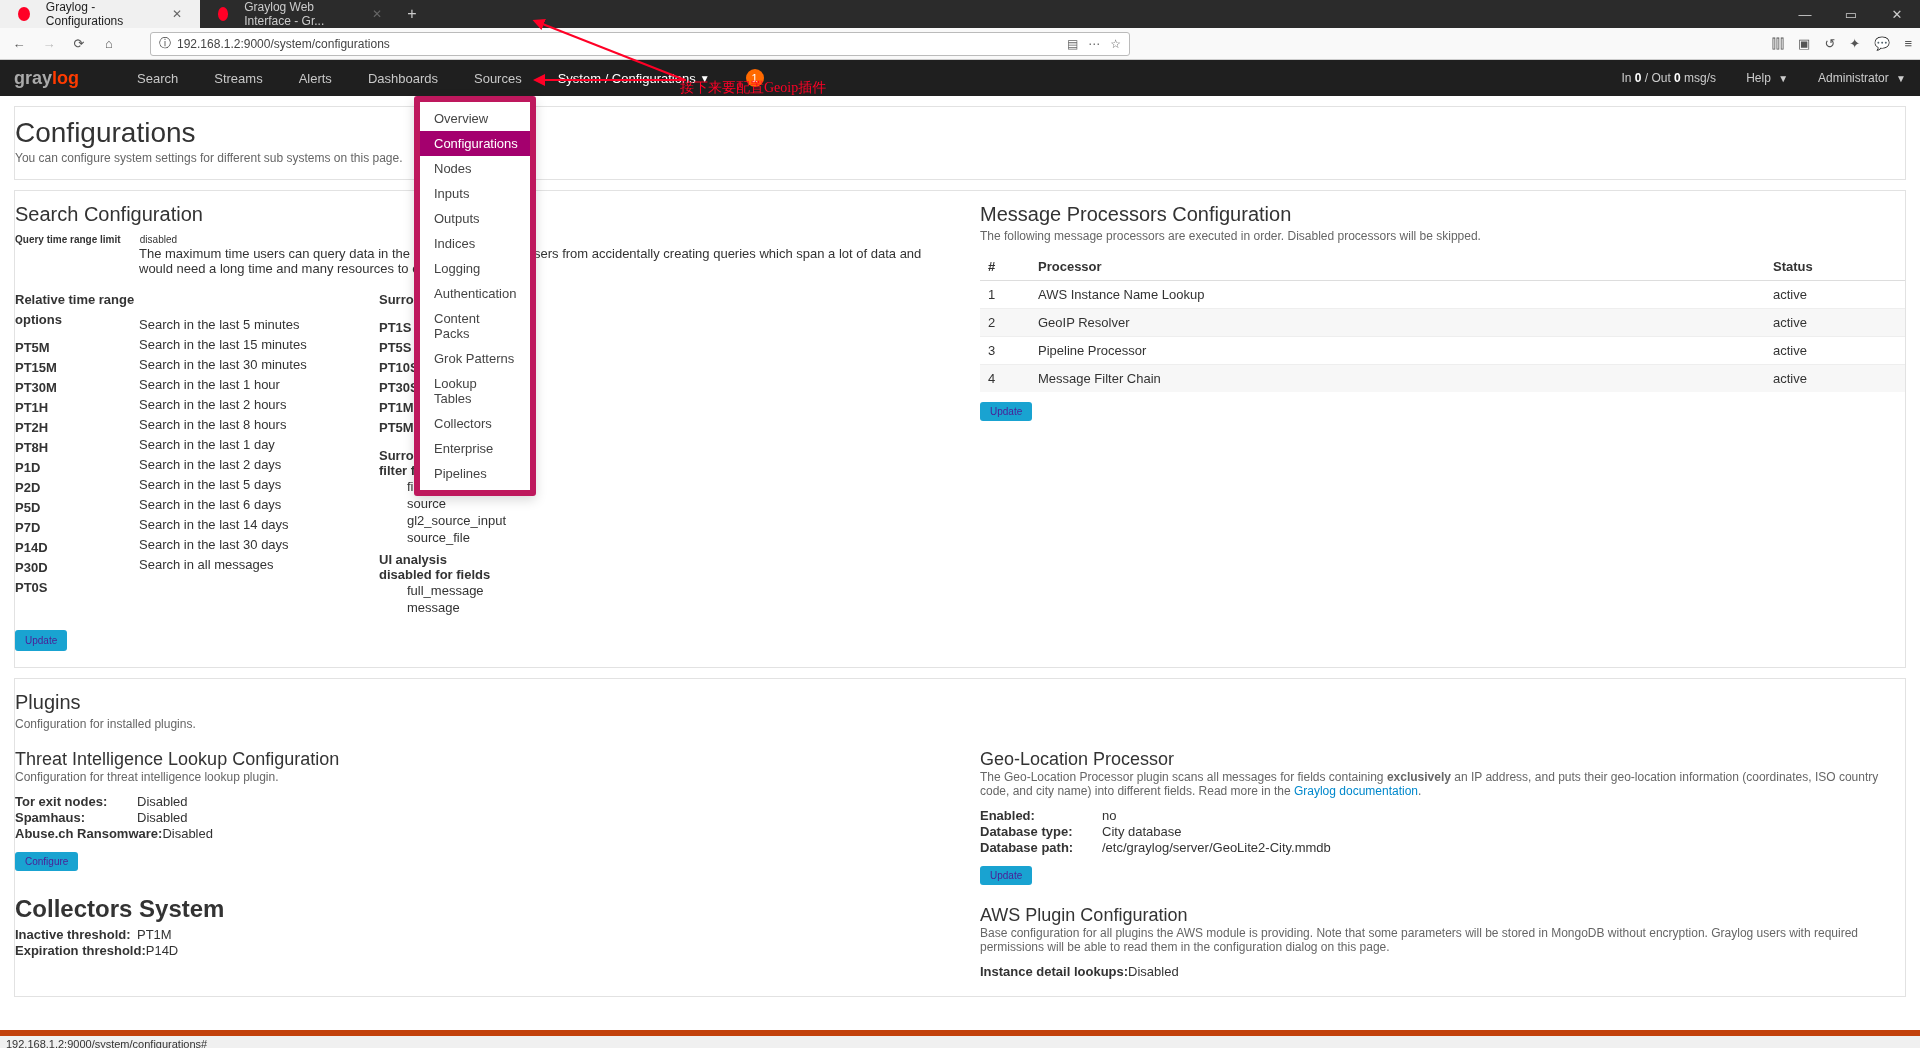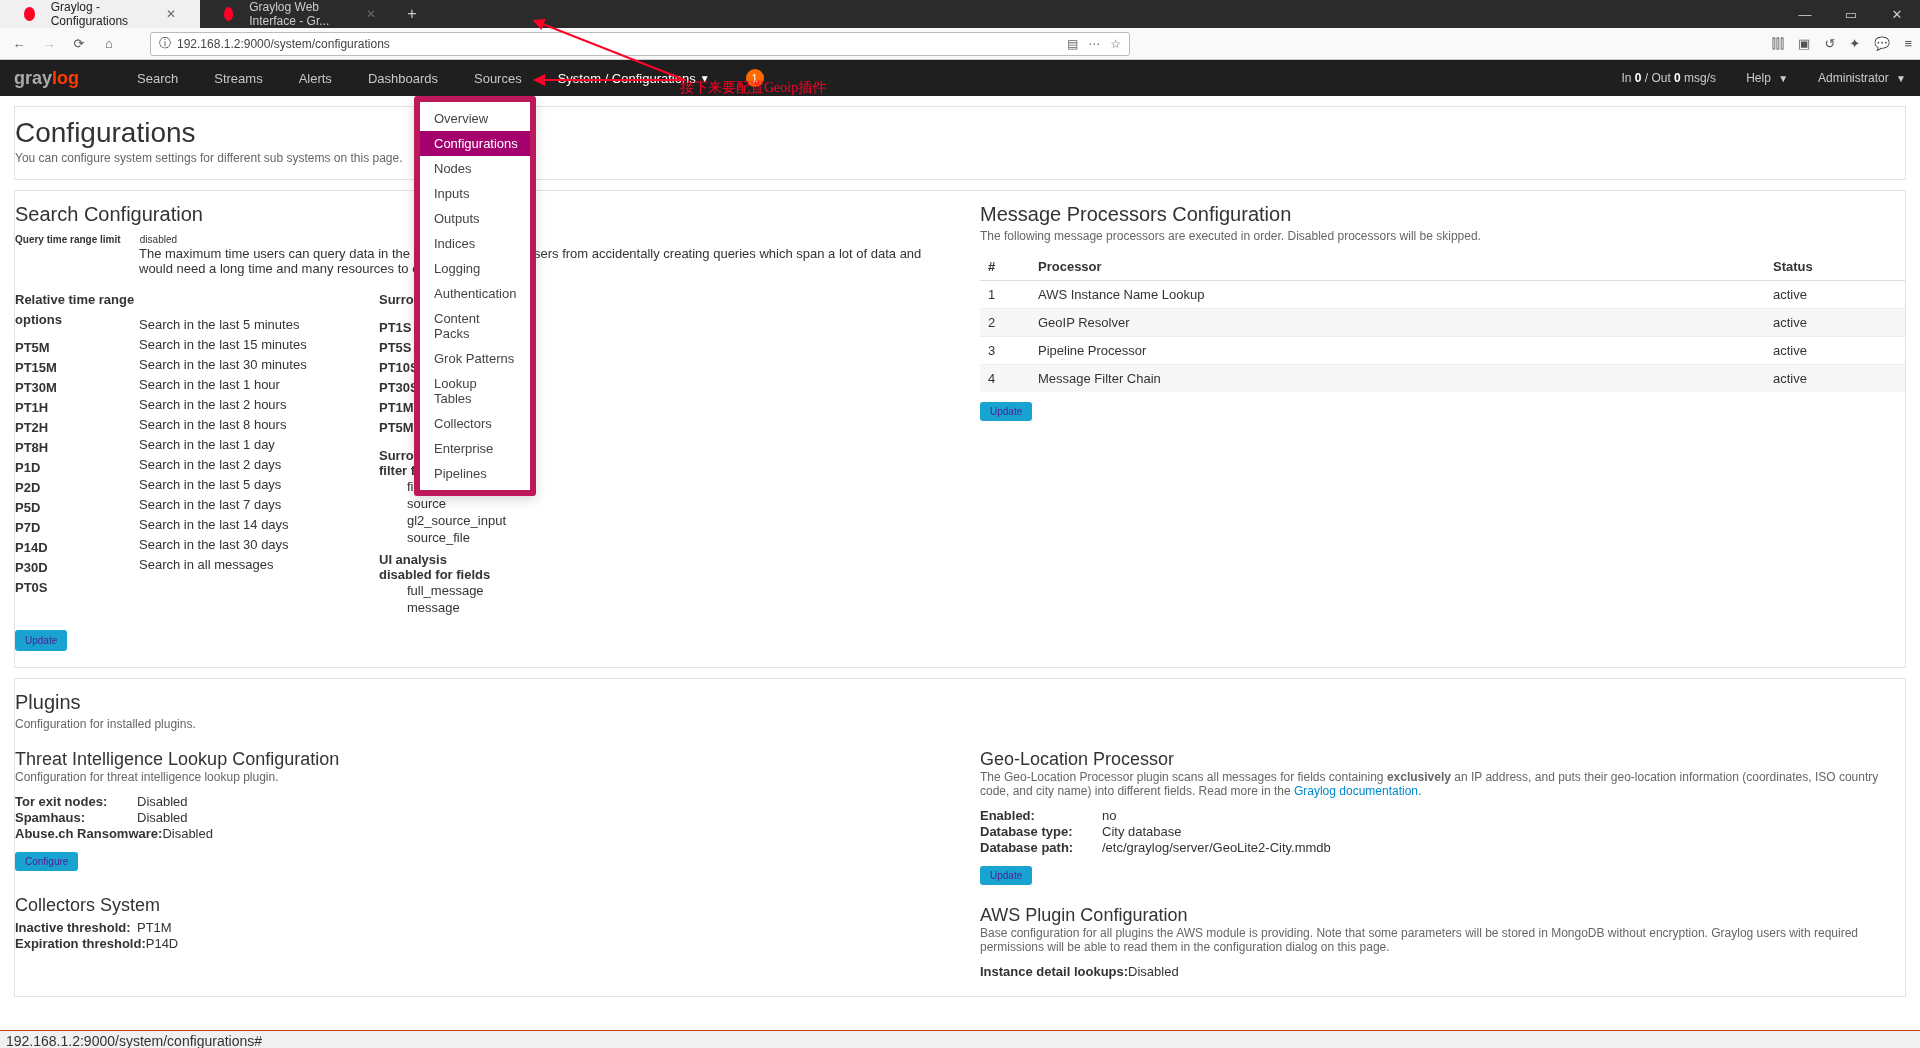--- a/index.html
+++ b/index.html
@@ -1,18 +1,18 @@
 <!DOCTYPE html>
 <html><head>
 <meta charset="utf-8">
 <style>
 * { box-sizing: border-box; margin: 0; padding: 0; }
 body { font-family: "Helvetica Neue", Helvetica, Arial, sans-serif; font-size: 13px; color: #333; background: #fff; }
 .browser-chrome { background: #2b2b2b; height: 28px; display:flex; align-items:center; }
-.tab { height:28px; padding:0 24px; display:flex; align-items:center; gap:16px; color:#ccc; font-size:12px; max-width:200px; }
+.tab { height:28px; padding:0 18px; display:flex; align-items:center; gap:16px; color:#ccc; font-size:12px; max-width:200px; }
 .tab.active { background:#f0f0f0; color:#222; }
 .tab-close { font-size:12px; color:#666; }
 .tab-favicon { width:14px;height:14px;border-radius:50%; background:#ff0026; display:flex;align-items:center;justify-content:center;color:#fff;font-size:9px;font-weight:bold;}
 .tab-plus { width:24px; text-align:center; color:#ccc; font-size:16px; }
 .window-controls { margin-left:auto; display:flex; }
 .win-btn { width:46px; height:28px; display:flex;align-items:center;justify-content:center;color:#ccc; }
 .addr-row { height:32px; background:#f9f9f9; border-bottom:1px solid #ccc; display:flex; align-items:center; padding:0 8px; gap:8px; }
 .nav-icon { width:22px; height:22px; display:flex;align-items:center;justify-content:center; color:#555; }
 .addr-bar { flex:1; max-width:980px; margin-left:22px; height:24px; border:1px solid #bbb; border-radius:3px; display:flex; align-items:center; padding:0 8px; gap:6px; background:#fff; font-size:12px; color:#444; position:relative;}
 .addr-right { margin-left:auto; display:flex; gap:10px; color:#666; }
@@ -54,21 +54,21 @@
 .annot { position:absolute; top:79px; left:680px; color:#ff0026; font-size:14px; z-index:101; font-family:SimSun,serif;}
 .arrow1,.arrow2 { position:absolute; z-index:99; }
 .table { width:100%; border-collapse:collapse; font-size:13px; margin-top:4px;}
 .table th { text-align:left; padding:6px 8px; font-weight:bold; border-bottom:1px solid #ddd; background:#fff;}
 .table td { padding:6px 8px; border-top:1px solid #eee; }
 .table tr:nth-child(even) td { background:#f7f7f7; }
 .filter-fields { margin-top:10px; }
 .filter-fields .hdr { font-weight:bold; font-size:13px; }
 .filter-fields .item { padding-left:28px; font-size:13px; line-height:17px; }
 .kcol { display:inline-block; min-width:122px; font-weight:bold;}
-.status-bar { position:fixed; bottom:0; left:0; right:0; height:18px; background:#f0f0f0; border-top:1px solid #c2410c; font-size:14px; color:#333; padding:2px 6px;}
+.status-bar { position:fixed; bottom:0; left:0; right:0; height:18px; background:#f0f0f0; border-top:6px solid #c2410c; font-size:11px; color:#333; padding:2px 6px;}
 .link { color:#0088cc; text-decoration:none; }
 .tight p { line-height:16px; }
 svg.arrow { overflow:visible; }
 </style>
 </head>
 <body>
 
 <div class="browser-chrome">
   <div class="tab active">
     <span class="tab-favicon"></span>
@@ -207,21 +207,21 @@
             <div style="height:25px"></div>
             <div class="rel-row">Search in the last 5 minutes</div>
             <div class="rel-row">Search in the last 15 minutes</div>
             <div class="rel-row">Search in the last 30 minutes</div>
             <div class="rel-row">Search in the last 1 hour</div>
             <div class="rel-row">Search in the last 2 hours</div>
             <div class="rel-row">Search in the last 8 hours</div>
             <div class="rel-row">Search in the last 1 day</div>
             <div class="rel-row">Search in the last 2 days</div>
             <div class="rel-row">Search in the last 5 days</div>
-            <div class="rel-row">Search in the last 7 days</div>
+            <div class="rel-row">Search in the last 6 days</div>
             <div class="rel-row">Search in the last 14 days</div>
             <div class="rel-row">Search in the last 30 days</div>
             <div class="rel-row">Search in all messages</div>
           </div>
           <div class="rel-col3">
             <div class="rel-row bold">Surround</div>
             <div style="height:8px"></div>
             <div class="rel-row bold">PT1S</div>
             <div class="rel-row bold">PT5S</div>
             <div class="rel-row bold">PT10S</div>
@@ -298,21 +298,21 @@
     <div class="two-col" style="margin-top:18px">
       <div class="col-l">
         <div style="font-size:18px;font-weight:500">Threat Intelligence Lookup Configuration</div>
         <div class="sec-sub">Configuration for threat intelligence lookup plugin.</div>
         <p><span class="kcol">Tor exit nodes:</span><span>Disabled</span></p>
         <p><span class="kcol">Spamhaus:</span><span>Disabled</span></p>
         <p><span class="kcol">Abuse.ch Ransomware:</span><span>Disabled</span></p>
         <button class="btn-primary sm">Configure</button>
 
         <div style="margin-top:24px">
-          <div style="font-size:18px;font-weight:400">Collectors System</div>
+          <div style="font-size:24px;font-weight:700">Collectors System</div>
           <p style="margin-top:4px"><span class="kcol">Inactive threshold:</span><span>PT1M</span></p>
           <p><span class="kcol">Expiration threshold:</span><span>P14D</span></p>
         </div>
       </div>
 
       <div class="col-r">
         <div style="font-size:18px;font-weight:500">Geo-Location Processor</div>
         <div class="sec-sub"><span>The Geo-Location Processor plugin scans all messages for fields containing </span><b>exclusively</b><span> an IP address, and puts their geo-location information (coordinates, ISO country code, and city name) into different fields. Read more in the </span><a class="link">Graylog documentation</a>.</div>
         <p style="margin-top:6px"><span class="kcol">Enabled:</span><span>no</span></p>
         <p><span class="kcol">Database type:</span><span>City database</span></p>

